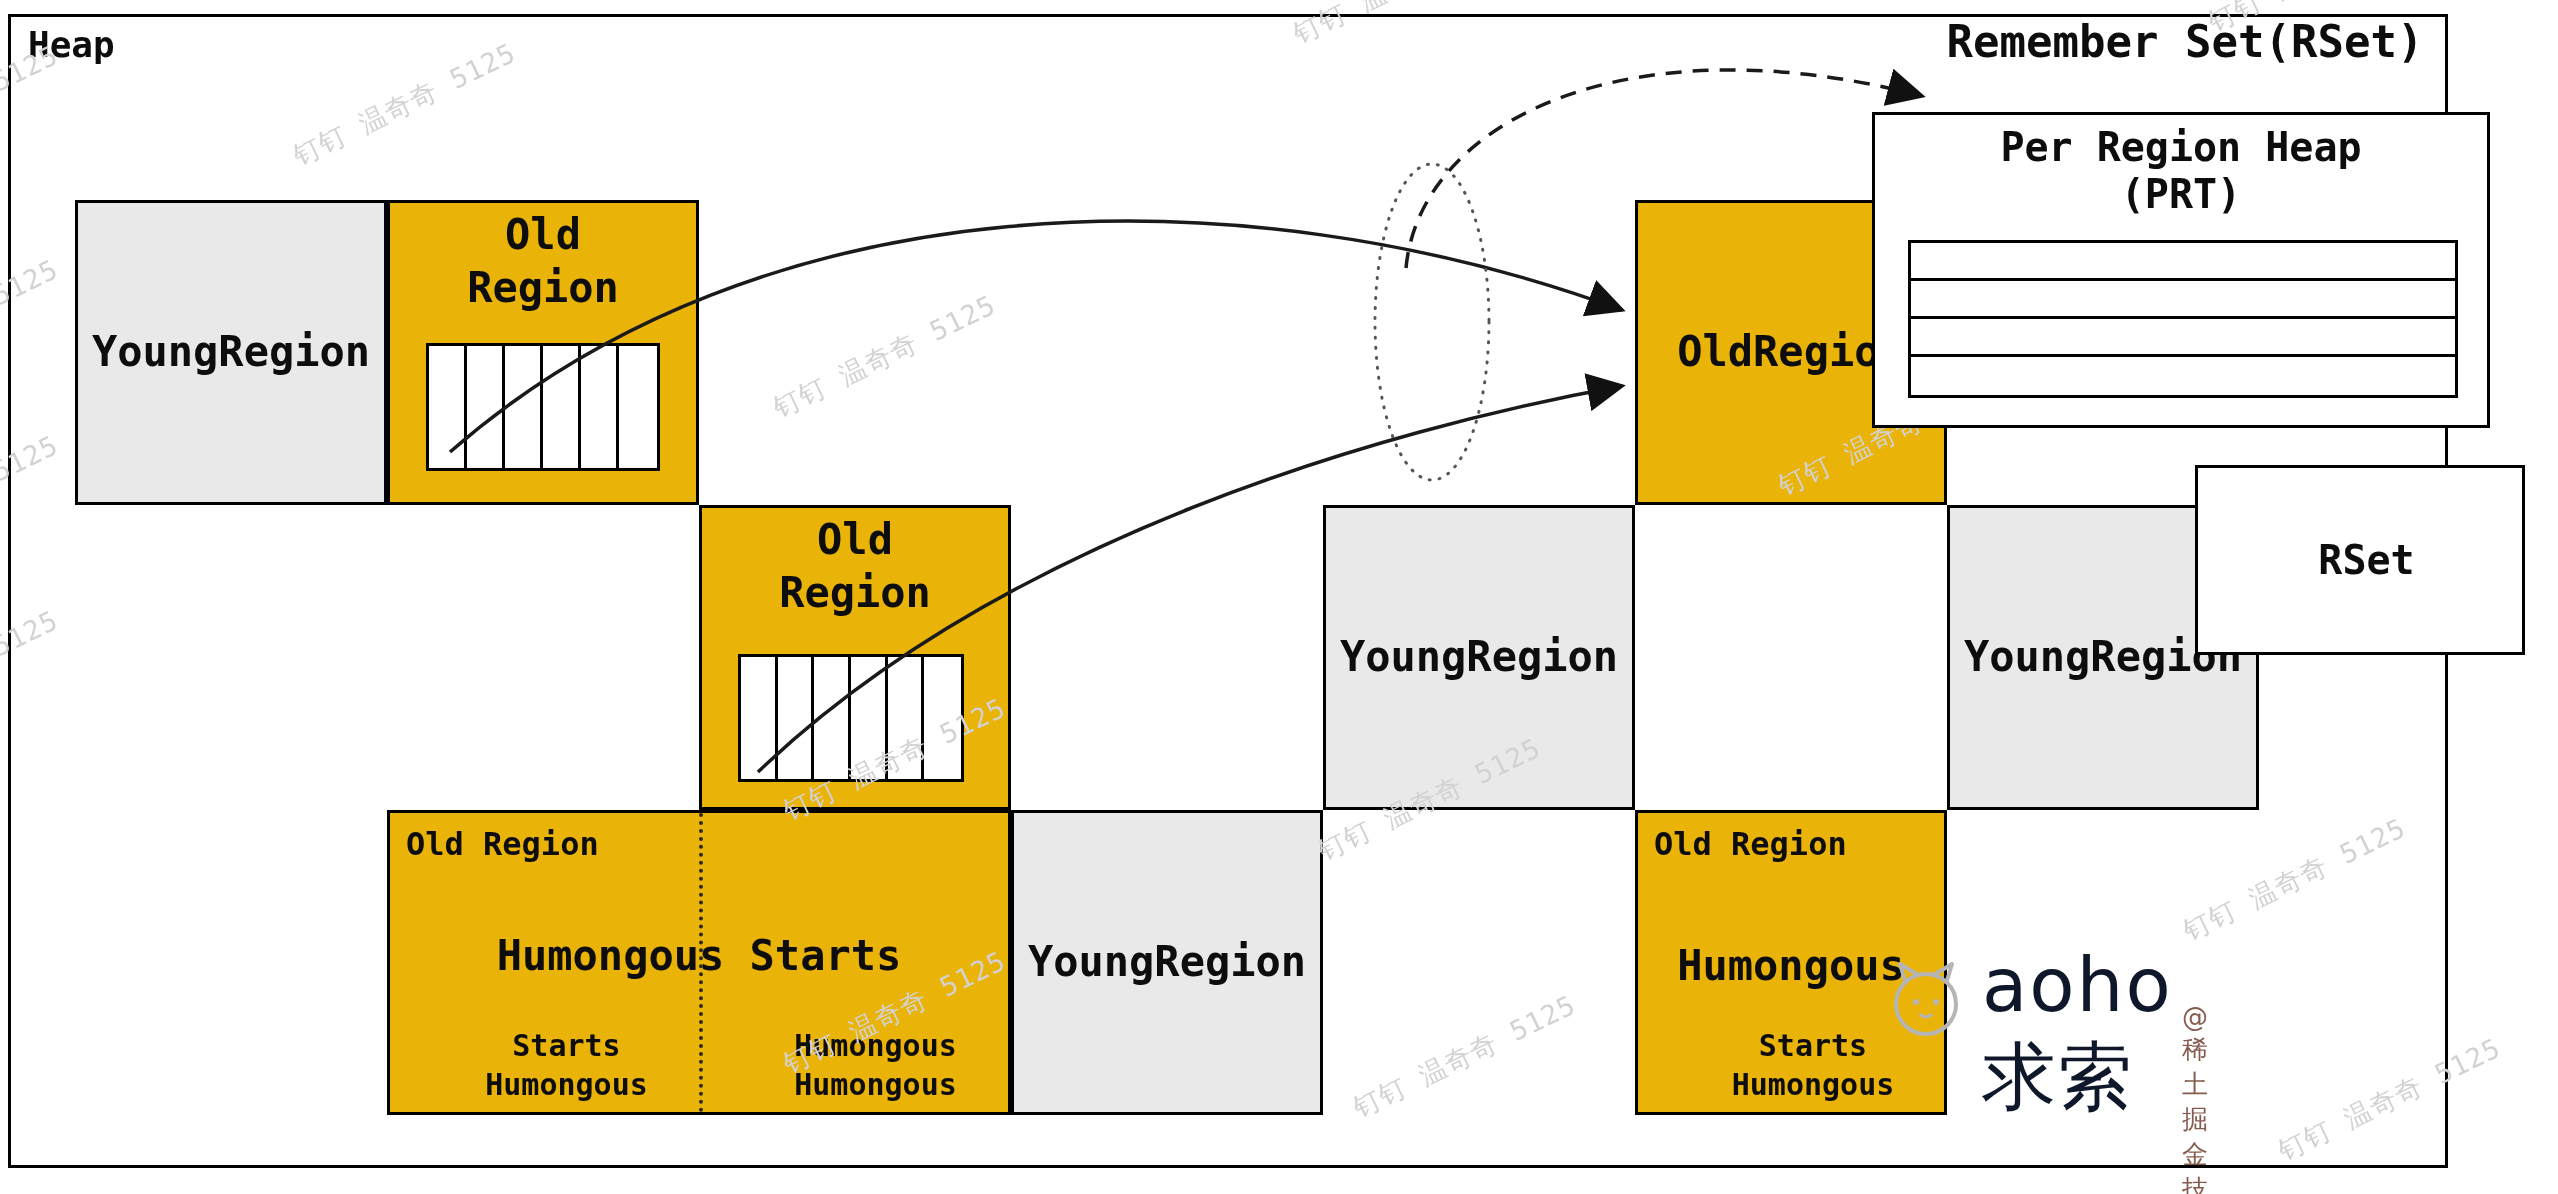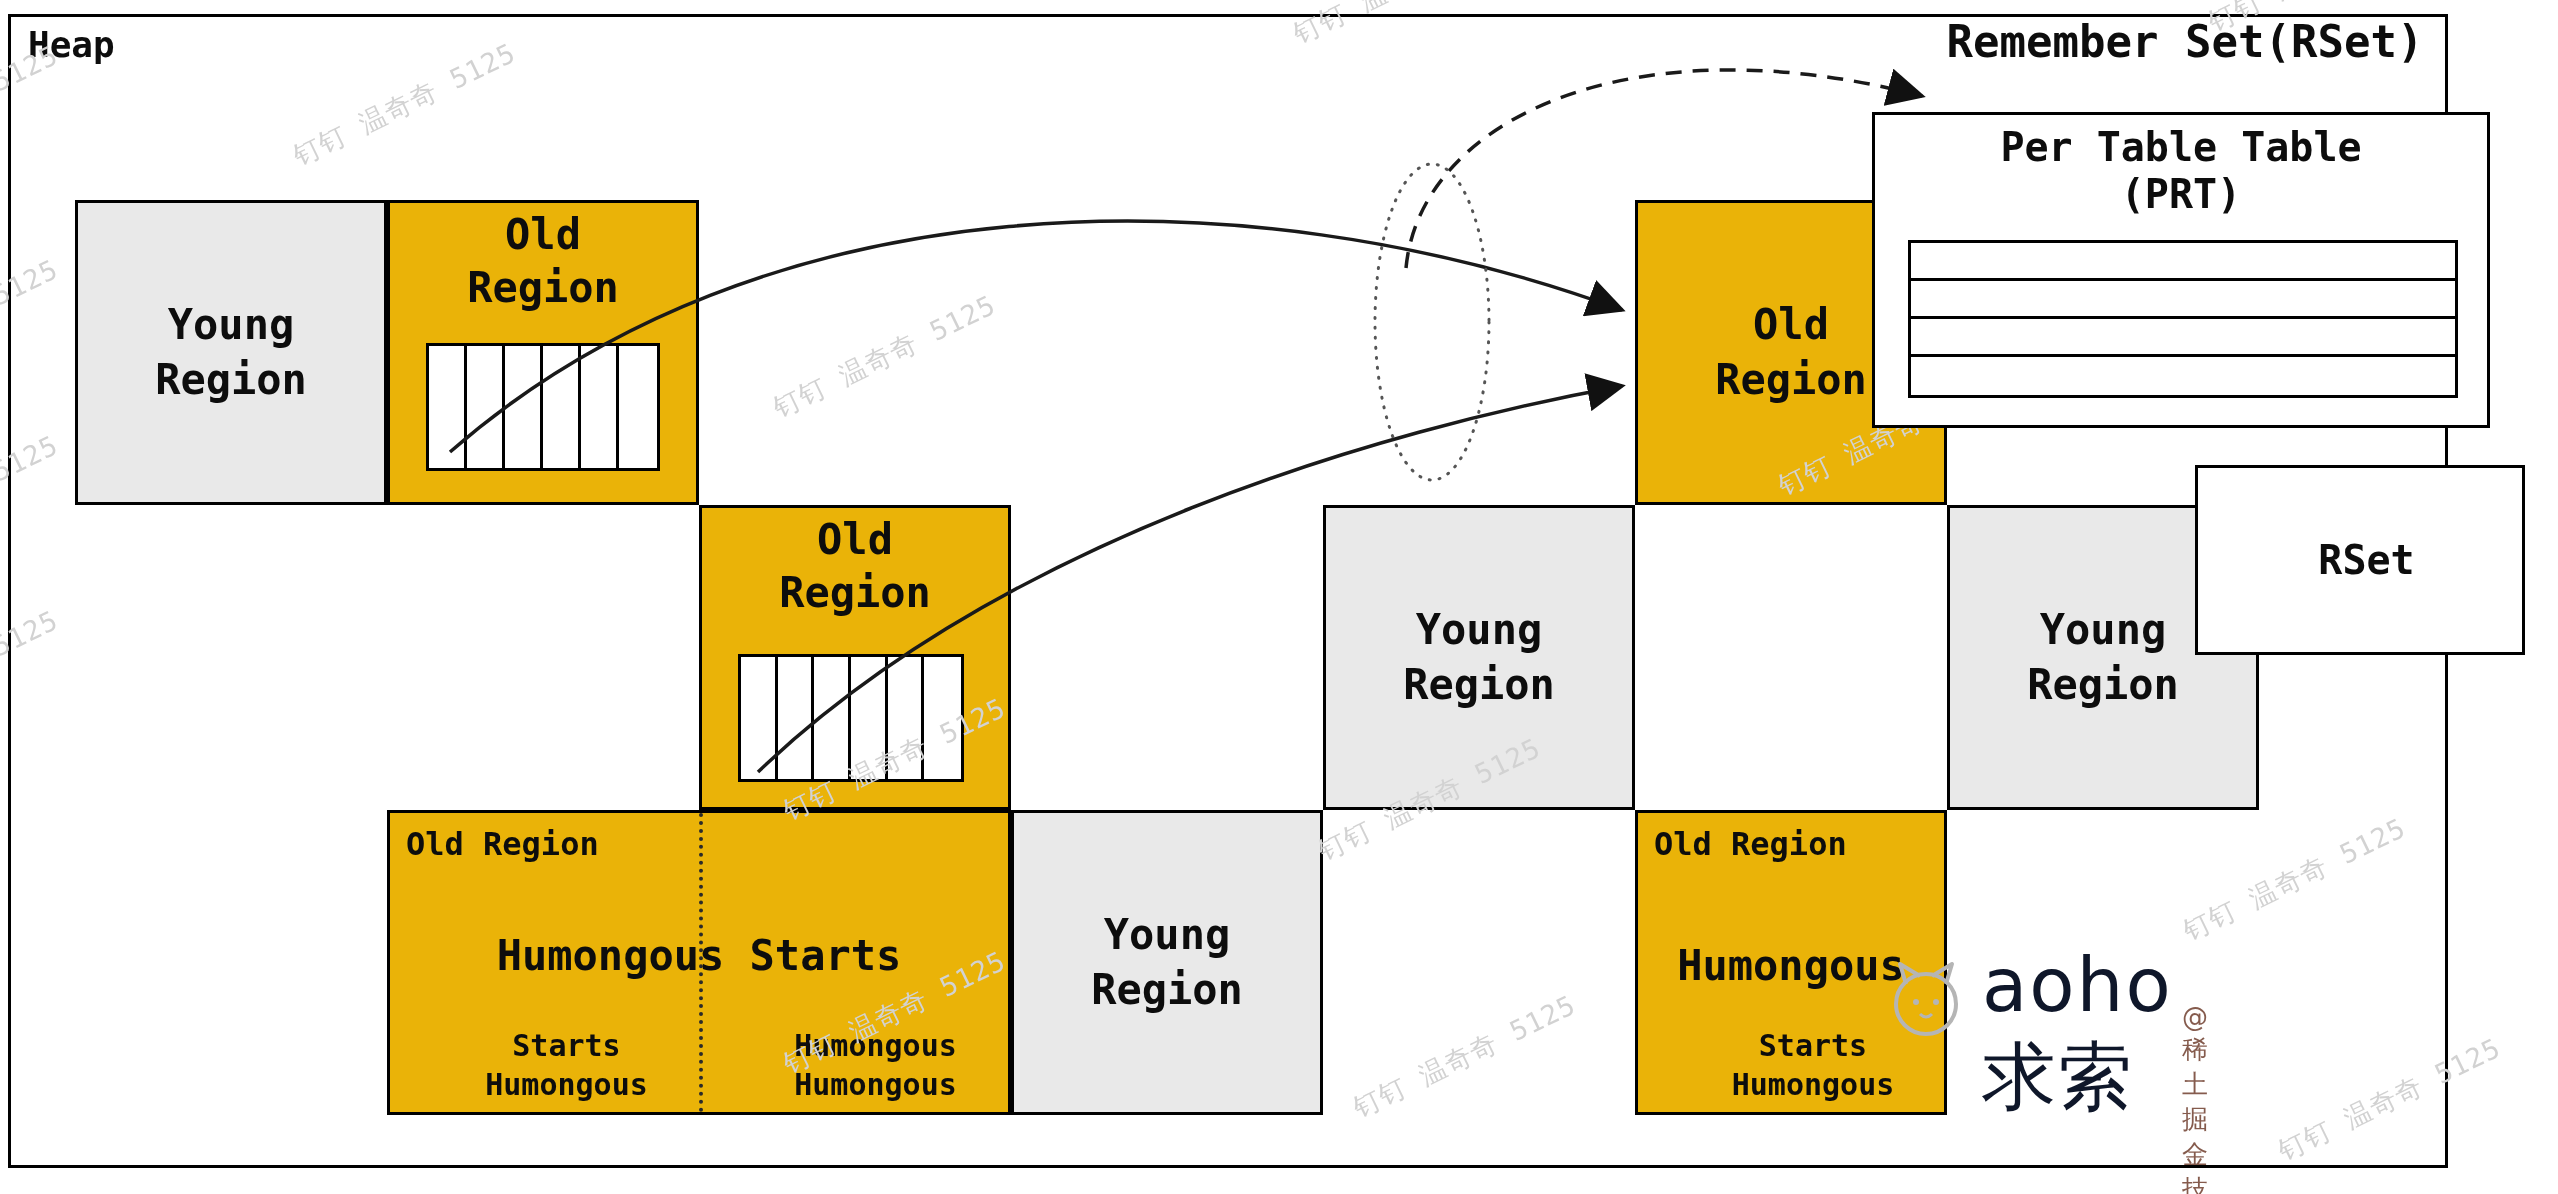--- a/index.html
+++ b/index.html
@@ -10,21 +10,21 @@
     color:#0d0d0d;
   }
   
   .heap-frame { position:absolute; left:8px; top:14px; width:2440px; height:1154px;
     border:3px solid #000; background:#fff; z-index:0; }
   .heap-label { position:absolute; left:28px; top:24px; font-size:36px; font-weight:600; z-index:1; }
   
   .region { position:absolute; border:3px solid #000; z-index:1; }
   .young { background:#e9e9e9; }
   .old   { background:#eab308; }
-  .center-lbl { position:absolute; inset:0; display:flex; flex-direction:column;
+  .center-lbl { position:absolute; inset:0; display:flex; flex-direction:row;
     justify-content:center; align-items:center; font-size:42px; font-weight:700; line-height:1.3; }
   .top-lbl { position:absolute; top:6px; left:0; right:0; text-align:center;
     font-size:42px; font-weight:700; line-height:1.25; }
   .cellgrid { position:absolute; display:grid; grid-template-columns:repeat(6,1fr);
     background:#fff; border:3px solid #000; }
   .cellgrid span { border-right:3px solid #000; }
   .cellgrid span:last-child { border-right:none; }
   .corner-lbl { position:absolute; left:16px; top:12px; font-size:32px; font-weight:700; }
   .humon-title { position:absolute; left:0; right:0; top:118px; text-align:center;
     font-size:42px; font-weight:700; z-index:2; }
@@ -168,21 +168,21 @@
     <span class="wm" style="left:785px;  top:1048px;">钉钉 温奇奇 5125</span>
     <span class="wm" style="left:1355px; top:1092px;">钉钉 温奇奇 5125</span>
     <span class="wm" style="left:2280px; top:1135px;">钉钉 温奇奇 5125</span>
     <span class="wm" style="left:-6px; top:68px;">5125</span>
     <span class="wm" style="left:-6px; top:282px;">5125</span>
     <span class="wm" style="left:-6px; top:458px;">5125</span>
     <span class="wm" style="left:-6px; top:633px;">5125</span>
   </div>
 
   <div class="white-box" style="left:1872px; top:112px; width:618px; height:316px;">
-    <div class="prt-title">Per Table Table</div>
+    <div class="prt-title">Per Region Heap</div>
     <div class="prt-sub">(PRT)</div>
     <div class="prt-table">
       <div class="prt-row"></div>
       <div class="prt-row"></div>
       <div class="prt-row"></div>
       <div class="prt-row"></div>
     </div>
   </div>
 
   <div class="white-box" style="left:2195px; top:465px; width:330px; height:190px;">

